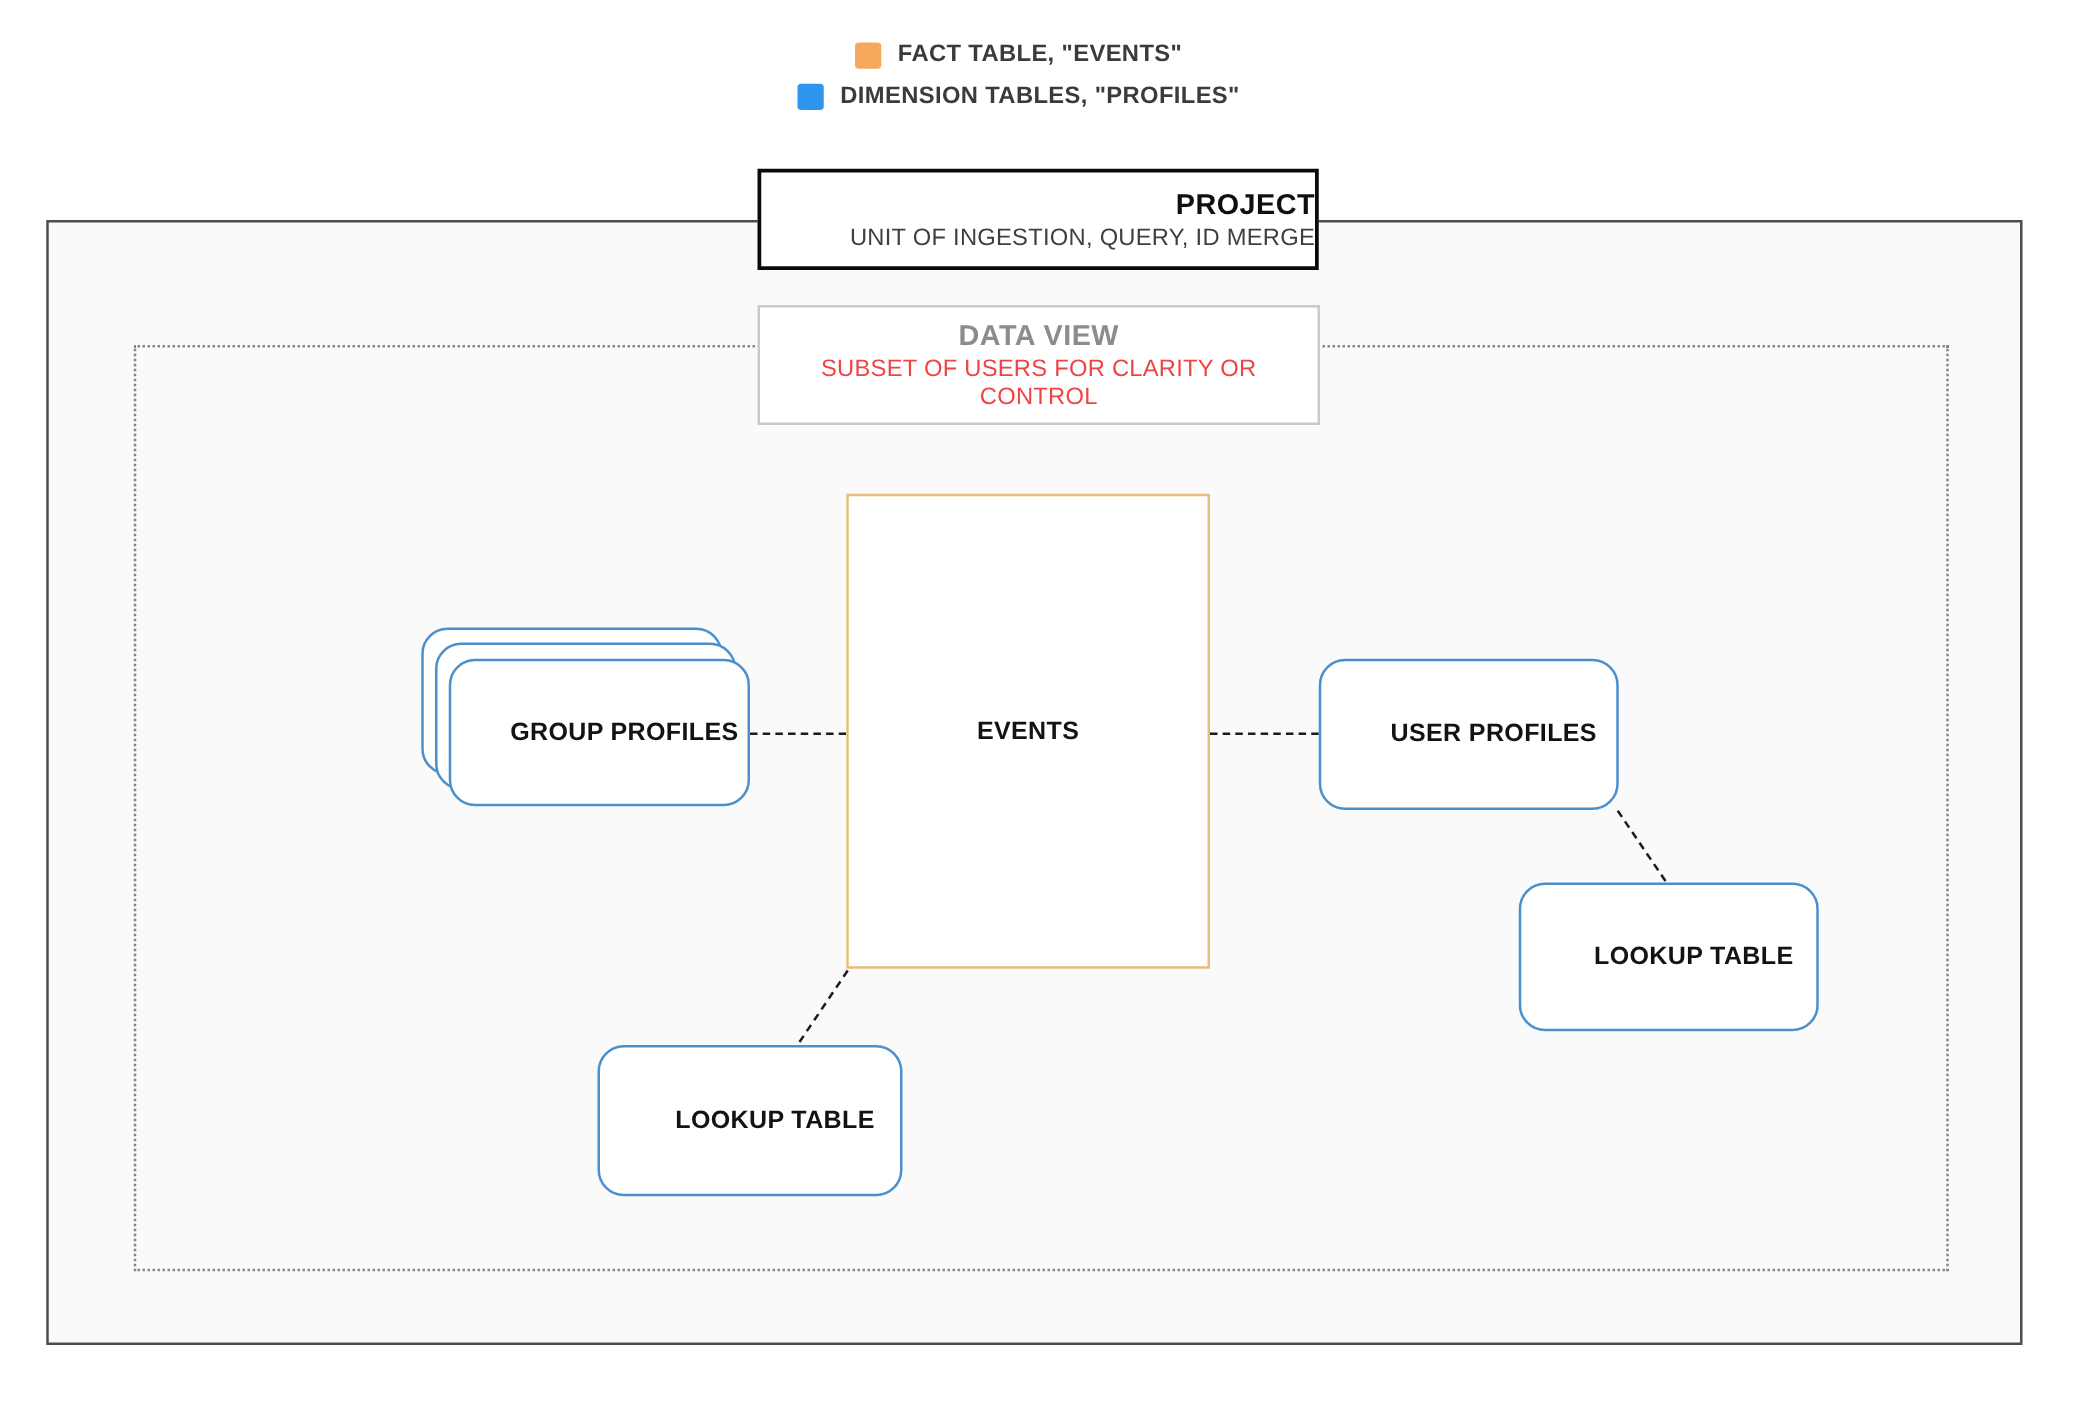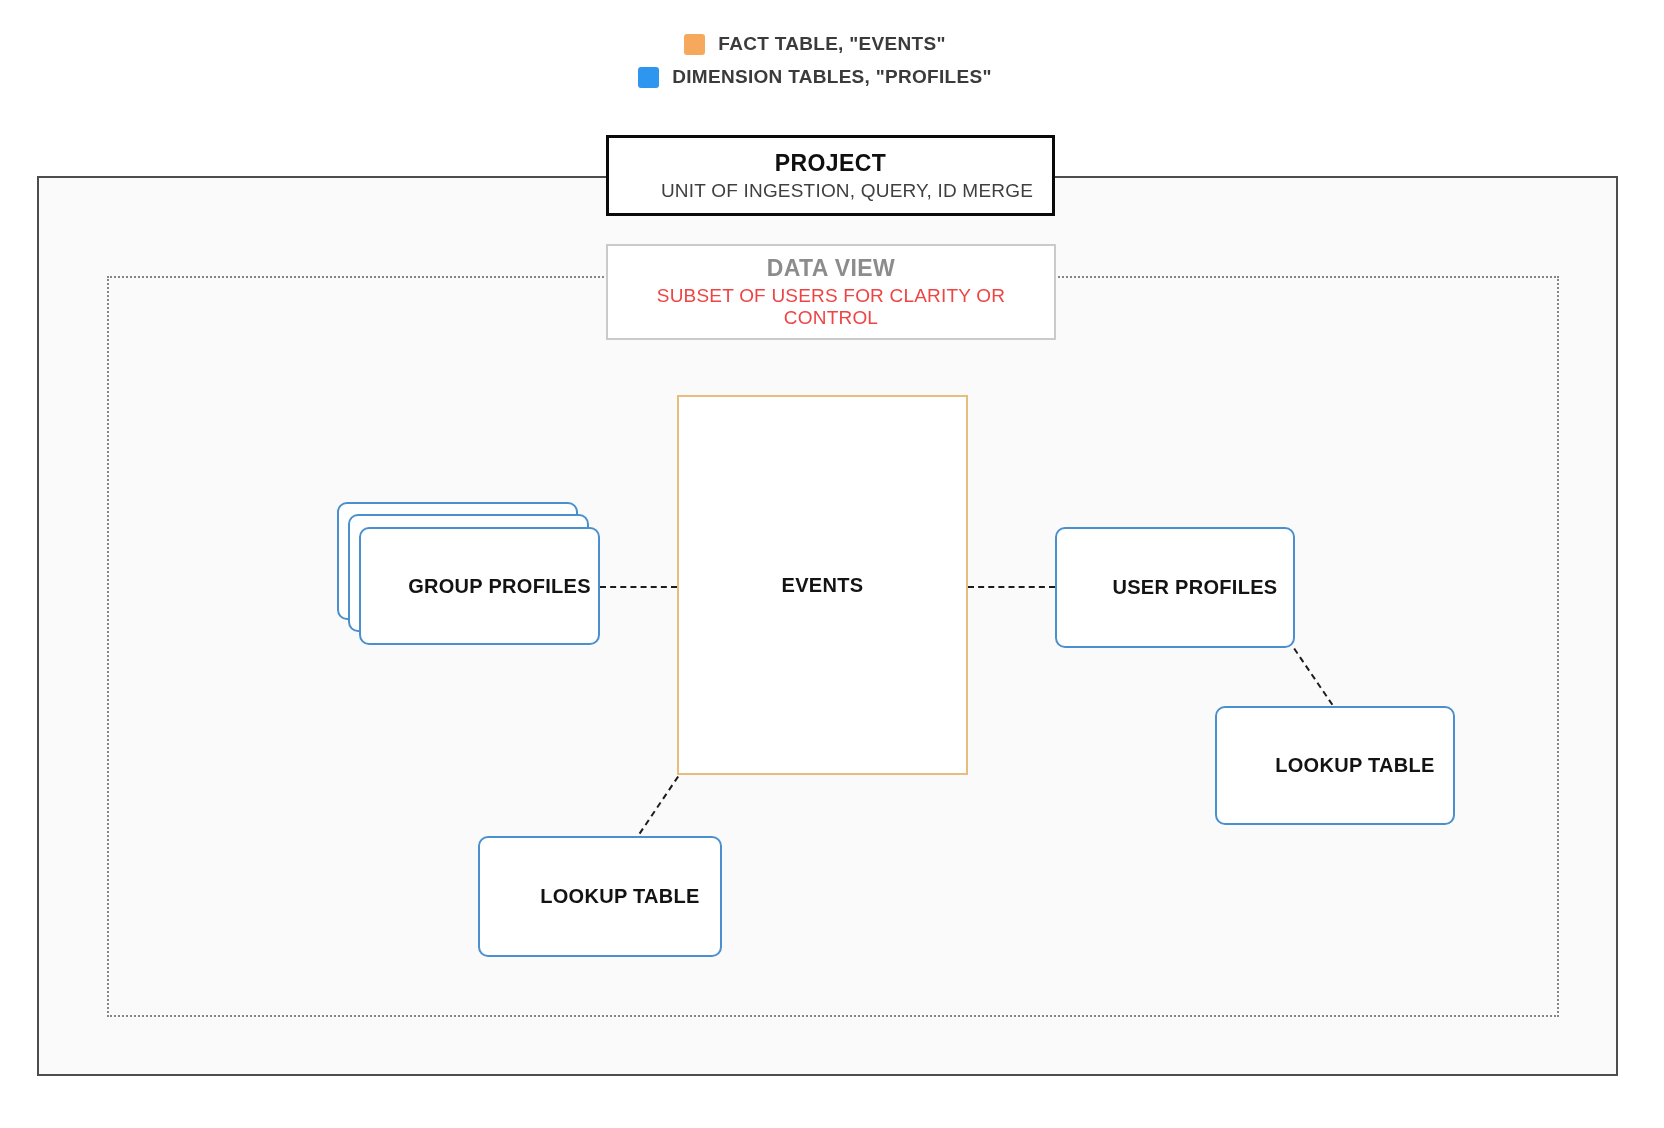--- a/index.html
+++ b/index.html
@@ -41,20 +41,21 @@
   }
 
   
   .header-box {
     position: absolute; text-align: center; background: #ffffff; z-index: 5;
     display: flex; flex-direction: column; justify-content: center; gap: 3px;
   }
   .project-box {
     left: 606px; top: 135px; width: 449px; height: 81px;
     border: 3px solid #0a0a0a;
+    align-items: flex-end;
   }
   .project-box .hb-title { font-size: 23px; font-weight: bold; color: #0f0f0f; letter-spacing: 0.4px; }
   .project-box .hb-subtitle { font-size: 19px; color: #3f3f3f; letter-spacing: 0.2px; padding-left: 33px; }
   .dataview-box {
     left: 606px; top: 244px; width: 450px; height: 96px;
     border: 2px solid #cacaca;
   }
   .dataview-box .hb-title { font-size: 23px; font-weight: bold; color: #8c8c8c; letter-spacing: 0.4px; }
   .dataview-box .hb-subtitle { font-size: 19px; color: #ef4444; letter-spacing: 0.2px; }
 
@@ -62,21 +63,21 @@
   .node-label { font-size: 20px; font-weight: bold; color: #131313; letter-spacing: 0.3px; }
 
   .events-box {
     position: absolute; left: 677px; top: 395px; width: 291px; height: 380px;
     background: #ffffff; border: 2px solid #e8bc7d; z-index: 3;
     display: flex; align-items: center; justify-content: center;
   }
 
   .dim-card {
     position: absolute; background: #ffffff; border: 2px solid #4a90ce;
-    border-radius: 10px; z-index: 3;
+    border-radius: 21px; z-index: 3;
     display: flex; align-items: center; justify-content: center; padding-left: 40px;
   }
   .gp-back  { left: 337px; top: 502px; width: 241px; height: 118px; }
   .gp-mid   { left: 348px; top: 514px; width: 241px; height: 118px; }
   .gp-front { left: 359px; top: 527px; width: 241px; height: 118px; z-index: 4; }
   .user-profiles  { left: 1055px; top: 527px; width: 240px; height: 121px; }
   .lookup-right   { left: 1215px; top: 706px; width: 240px; height: 119px; }
   .lookup-bottom  { left: 478px;  top: 836px; width: 244px; height: 121px; }
 
   

